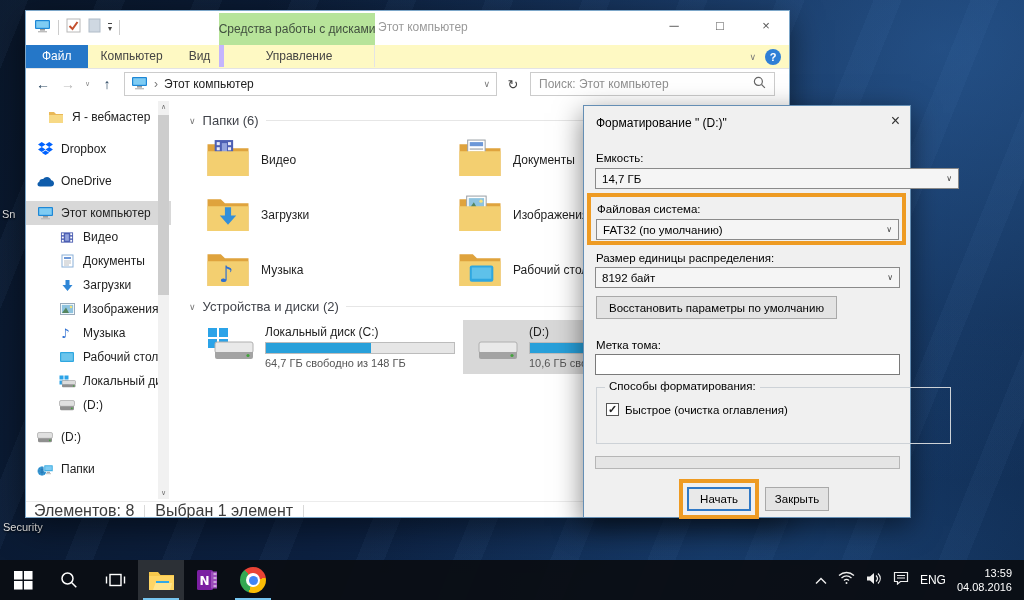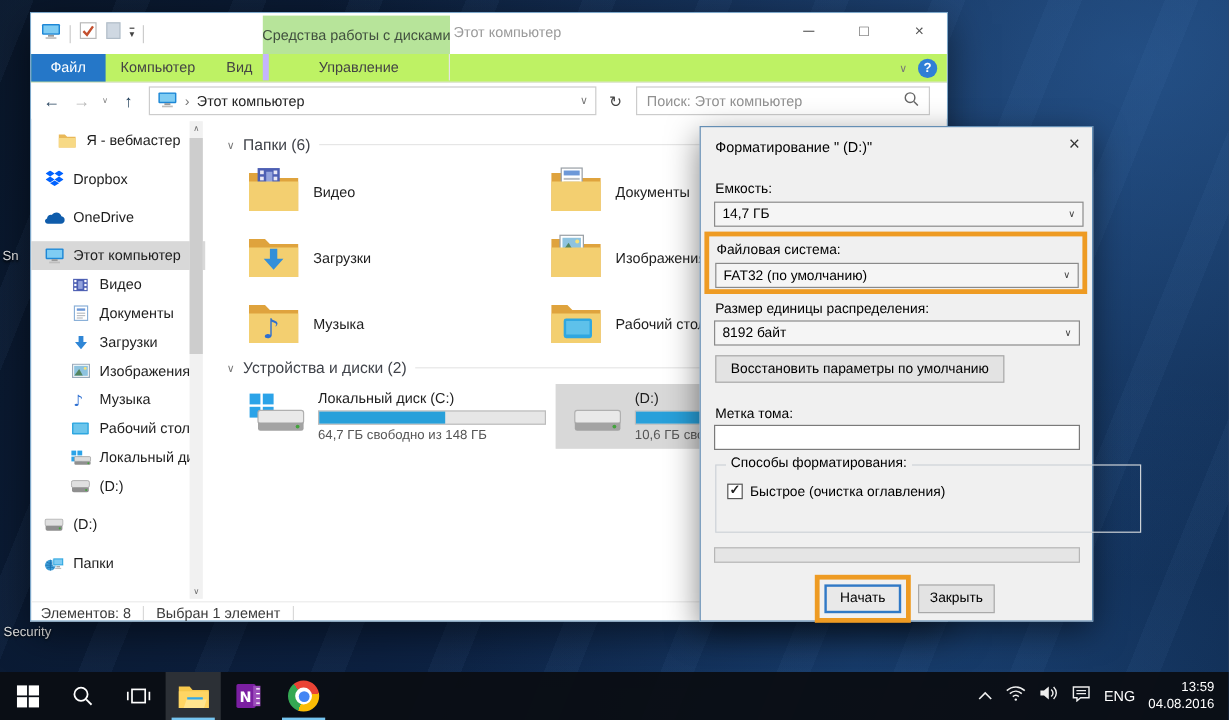--- a/index.html
+++ b/index.html
@@ -18,21 +18,21 @@
 .titlebar{position:relative;height:34px;background:#fff}
 .qat{position:absolute;left:8px;top:7px;display:flex;align-items:center;gap:7px}
 .qat .sep{width:1px;height:15px;background:#ccc}
 .qat-caret{font-size:8px;color:#444;border-top:1px solid #444;line-height:8px;padding-top:1px}
 .ctx-tab{position:absolute;left:193px;top:2px;width:156px;height:32px;background:#b7e49a;color:#41503f;
  font-size:12px;display:flex;align-items:center;justify-content:center;white-space:nowrap}
 .win-title{position:absolute;left:352px;top:9px;font-size:12px;color:#9a9a9a;white-space:nowrap}
 .win-controls{position:absolute;right:0;top:0;display:flex}
 .win-btn{width:46px;height:28px;display:flex;align-items:center;justify-content:center;color:#555;font-size:13px}
 
-.ribbon-tabs{position:relative;height:24px;background:#bef264;border-bottom:1px solid #e4e4e4;display:flex;font-size:12px}
+.ribbon-tabs{position:relative;height:24px;background:#fef9c3;border-bottom:1px solid #e4e4e4;display:flex;font-size:12px}
 .rtab{padding:4px 13px;color:#444;white-space:nowrap}
 .rtab.file{background:#2577c8;color:#fff;padding:4px 16px}
 .rtab.manage{position:absolute;left:193px;width:156px;text-align:center;padding:4px 0;
  border-left:5px solid #c4b5fd;border-right:1px solid #e4e4e4}
 .ribbon-right{position:absolute;right:8px;top:4px;display:flex;gap:9px;align-items:center}
 .help-icon{width:16px;height:16px;border-radius:50%;background:#2f7fd6;color:#fff;font-size:11px;
  font-weight:bold;display:flex;align-items:center;justify-content:center}
 .chev{color:#777;font-size:9px}
 
 .addressbar{height:30px;display:flex;align-items:center;padding:0 14px 0 6px;gap:3px;background:#fff}
@@ -65,21 +65,21 @@
 .folders{display:grid;grid-template-columns:252px 252px;margin-left:18px}
 .ftile{height:55px;display:flex;align-items:center;gap:10px}
 .drives{display:flex;margin-left:12px;margin-top:6px}
 .dtile{display:flex;gap:10px;padding:5px 8px;align-items:flex-start}
 .dtile.sel{background:#d8d8d8;width:300px}
 .dcol{display:flex;flex-direction:column;gap:3px}
 .dbar{width:190px;height:12px;background:#e6e6e6;border:1px solid #bcbcbc}
 .dfill{height:100%}
 .dinfo{font-size:11px;color:#555;white-space:nowrap}
 
-.statusbar{height:18px;display:flex;align-items:center;font-size:12px;color:#3c3c3c;gap:10px;
+.statusbar{height:18px;display:flex;align-items:center;font-size:16px;color:#3c3c3c;gap:10px;
  padding-left:8px;border-top:1px solid #ececec}
 .ssep{width:1px;height:12px;background:#d9d9d9}
 
 
 .dialog{position:absolute;left:583px;top:105px;width:328px;height:413px;background:#f0f0f0;
  border:1px solid #648eb4;box-shadow:0 8px 26px rgba(0,0,0,.5);font-size:12px;color:#000;z-index:50}
 .dlg-title{position:absolute;left:12px;top:10px}
 .dlg-close{position:absolute;right:10px;top:6px;font-size:16px;color:#333}
 .dlbl{position:absolute;font-size:11.5px;white-space:nowrap}
 .combo{position:absolute;height:21px;background:#f5f5f5;border:1px solid #8a8a8a;display:flex;
@@ -467,21 +467,21 @@
     <span>Выбран 1 элемент</span>
     <span class="ssep"></span>
   </div>
 </div>
 
 <div class="dialog">
   <span class="dlg-title">Форматирование " (D:)"</span>
   <span class="dlg-close">×</span>
 
   <span class="dlbl" style="left:12px;top:46px">Емкость:</span>
-  <div class="combo" style="left:11px;top:62px;width:308px">
+  <div class="combo" style="left:11px;top:62px;width:364px">
     <span>14,7 ГБ</span>
     <span class="chev">∨</span>
   </div>
 
   <span class="dlbl" style="left:13px;top:97px">Файловая система:</span>
   <div class="combo" style="left:12px;top:113px;width:303px">
     <span>FAT32 (по умолчанию)</span>
     <span class="chev">∨</span>
   </div>
   <div class="hl" style="left:3px;top:87px;width:319px;height:52px"></div>

